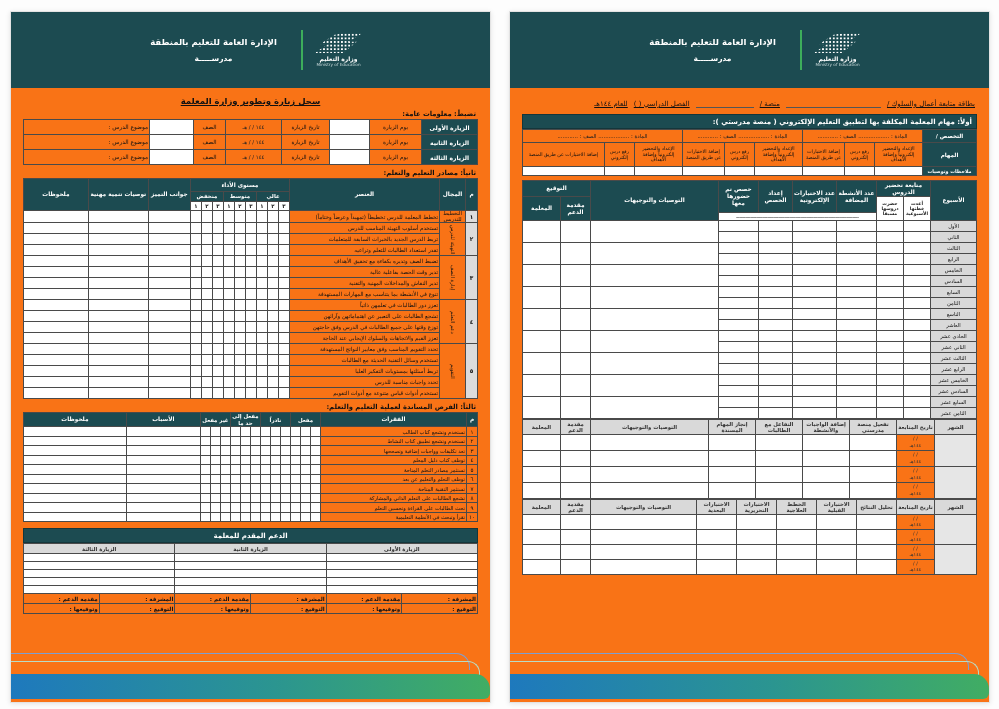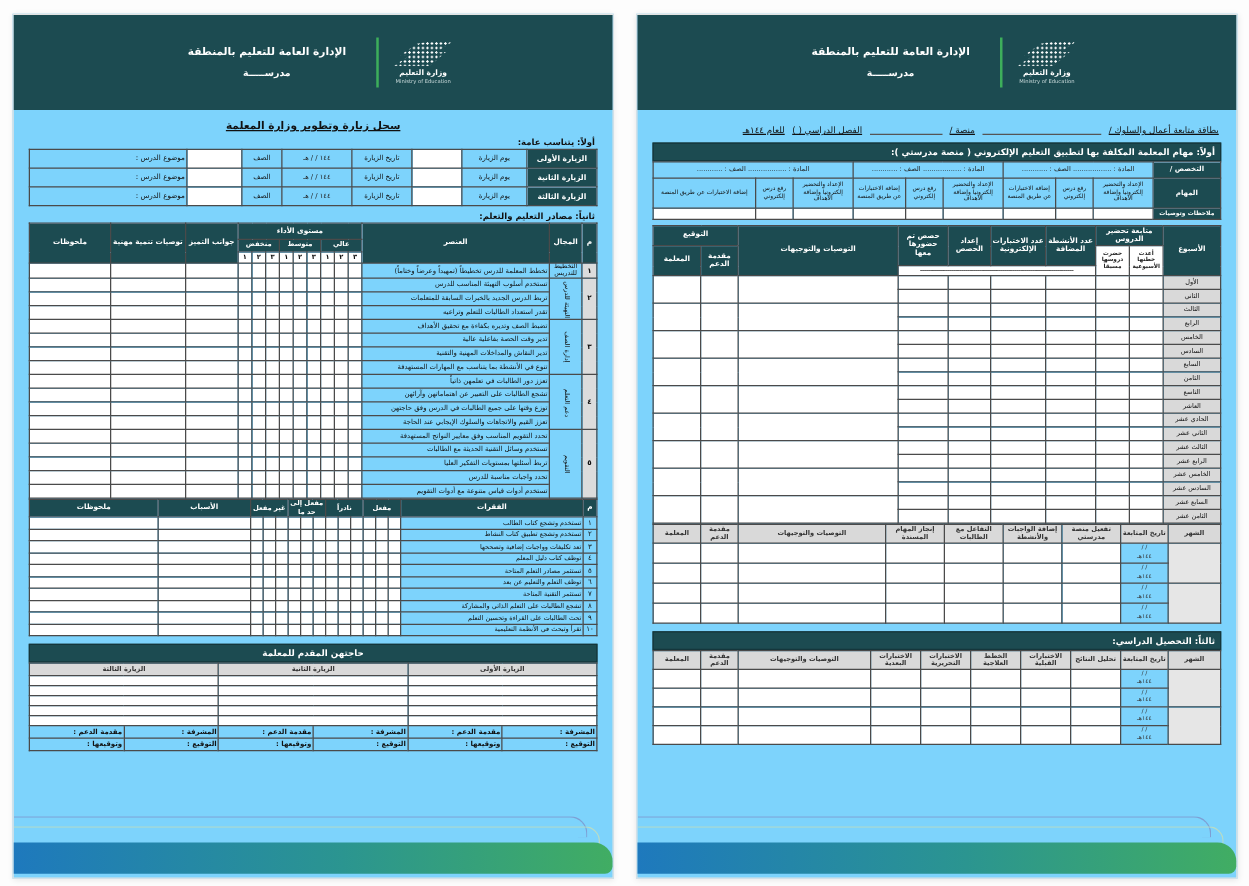--- a/index.html
+++ b/index.html
@@ -1,18 +1,18 @@
 <!DOCTYPE html>
 <html lang="ar" style="--teal: #1c4b51; --accent_green: #3dae5b; --band_blue: #1e79bd; --band_green: #41ad63; --line_blue: #7d9fd4; --line_green: #b9dcc4; --gray_cell: #d9d9d9;"><head>
 <meta charset="utf-8">
 <style>
   html,body{margin:0;padding:0;}
   body{width:999px;height:709px;background:#fdfdfd;font-family:"DejaVu Sans",sans-serif;overflow:hidden;}
   .canvas{position:relative;width:999px;height:709px;}
-  .page{position:absolute;top:11px;width:479px;height:690px;background:#7dd3fc;border:1px solid #e3e3e3;box-shadow:0 1px 5px rgba(0,0,0,.10);}
+  .page{position:absolute;top:11px;width:479px;height:690px;background:#f97316;border:1px solid #e3e3e3;box-shadow:0 1px 5px rgba(0,0,0,.10);}
   #pageL{left:10px}
   #pageR{left:509px}
 
   
   .band{height:76px;background:var(--teal);display:flex;align-items:center;justify-content:center;}
   .band-row{display:flex;align-items:center;gap:12px;}
   .org{text-align:center;color:#fff;min-width:150px;}
   .org1{font-size:8.5px;font-weight:bold;}
   .org2{font-size:7.5px;font-weight:bold;margin-top:7px;}
   .vline{width:2px;height:40px;background:var(--accent_green);}
@@ -106,21 +106,21 @@
         <div class="logo">
           <div class="logo-mark"></div>
           <div class="logo-ar">وزارة التعليم</div>
           <div class="logo-en">Ministry of Education</div>
         </div>
       </div>
     </header>
 
     <main class="content" dir="rtl">
       <div class="doc-title">سجل زيارة وتطوير وزارة المعلمة</div>
-      <div class="sec">أولاً: يتناسب عامة:</div>
+      <div class="sec">تضبطً: معلومات عامة:</div>
 
       <table class="t visits" id="visitsT" dir="rtl">
         <colgroup>
             <col style="width:56px">
             <col style="width:52px">
             <col style="width:40px">
             <col style="width:48px">
             <col style="width:56px">
             <col style="width:32px">
             <col style="width:44px">
@@ -468,20 +468,21 @@
               <td class="fill"></td>
               <td class="fill"></td>
               <td class="fill"></td>
               <td class="fill"></td>
               <td class="fill"></td>
               <td class="fill"></td>
             </tr>
           </tbody>
         </table>
 
+      <div class="sec">ثالثاً: الفرص المساندة لعملية التعليم والتعلم:</div>
       <table class="t opps" id="oppsT" dir="rtl">
         <colgroup>
             <col style="width:11px">
             <col style="width:146px">
             <col style="width:10px">
             <col style="width:10px">
             <col style="width:10px">
             <col style="width:10px">
             <col style="width:10px">
             <col style="width:10px">
@@ -683,21 +684,21 @@
               <td class="fill"></td>
               <td class="fill"></td>
               <td class="fill"></td>
               <td class="fill"></td>
               <td class="fill"></td>
               <td class="fill"></td>
             </tr>
           </tbody>
         </table>
 
-      <div class="banner">حاجتهن المقدم للمعلمة</div>
+      <div class="banner">الدعم المقدم للمعلمة</div>
       <table class="t sup" id="supT" dir="rtl">
           <tbody>
             <tr>
               <td class="ghd" colspan="2">الزيارة الأولى</td>
               <td class="ghd" colspan="2">الزيارة الثانية</td>
               <td class="ghd" colspan="2">الزيارة الثالثة</td>
             </tr>
             <tr class="blank">
               <td class="fill" colspan="2"></td>
               <td class="fill" colspan="2"></td>
@@ -1119,21 +1120,20 @@
               <td class="fill"></td>
               <td class="fill"></td>
               <td class="fill"></td>
               <td class="fill"></td>
               <td class="fill"></td>
               <td class="fill"></td>
             </tr>
           </tbody>
         </table>
 
-      <div class="banner rt">ثالثاً: التحصيل الدراسي:</div>
       <table class="t ach" id="achT" dir="rtl">
         <colgroup>
             <col style="width:42px">
             <col style="width:38px">
             <col style="width:40px">
             <col style="width:40px">
             <col style="width:40px">
             <col style="width:40px">
             <col style="width:40px">
             <col>

